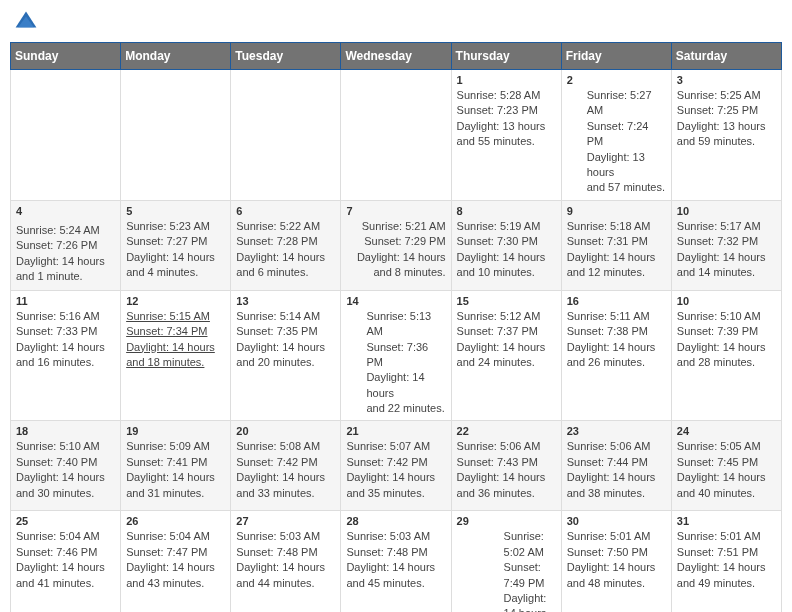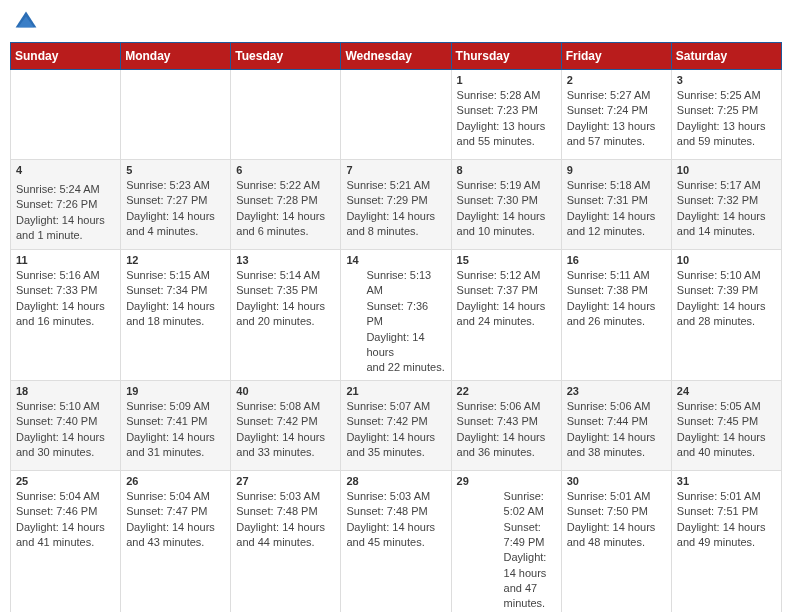--- a/index.html
+++ b/index.html
@@ -47,21 +47,21 @@
     .title-location {
       font-size: 14px;
       color: #555;
     }
     .calendar {
       width: 100%;
       border-collapse: collapse;
       border: 1px solid #ccc;
     }
     .calendar th {
-      background-color: #b91c1c;
+      background-color: #737373;
       color: #fff;
       font-size: 12px;
       font-weight: bold;
       padding: 6px 4px;
       text-align: left;
       border: 1px solid #1e5a9c;
     }
     .calendar td {
       vertical-align: top;
       padding: 4px 5px;
@@ -130,21 +130,21 @@
         <td class="empty-cell"></td>
         <td>
           <div class="day-number">1</div>
           <div class="day-info" style="white-space: pre-line;">Sunrise: 5:28 AM
 Sunset: 7:23 PM
 Daylight: 13 hours
 and 55 minutes.</div>
         </td>
         <td>
           <div class="day-number">2</div>
-          <div class="day-info" style="white-space: pre-line;">Sunrise: 5:27 AM
+          <div class="day-info" style="white-space: pre-line; margin-left: 20px;">Sunrise: 5:27 AM
 Sunset: 7:24 PM
 Daylight: 13 hours
 and 57 minutes.</div>
         </td>
         <td>
           <div class="day-number">3</div>
           <div class="day-info" style="white-space: pre-line;">Sunrise: 5:25 AM
 Sunset: 7:25 PM
 Daylight: 13 hours
 and 59 minutes.</div>
@@ -167,21 +167,21 @@
         </td>
         <td>
           <div class="day-number">6</div>
           <div class="day-info" style="white-space: pre-line;">Sunrise: 5:22 AM
 Sunset: 7:28 PM
 Daylight: 14 hours
 and 6 minutes.</div>
         </td>
         <td>
           <div class="day-number">7</div>
-          <div class="day-info" style="white-space: pre-line;">Sunrise: 5:21 AM
+          <div class="day-info" style="white-space: pre-line; text-align: right;">Sunrise: 5:21 AM
 Sunset: 7:29 PM
 Daylight: 14 hours
 and 8 minutes.</div>
         </td>
         <td>
           <div class="day-number">8</div>
           <div class="day-info" style="white-space: pre-line;">Sunrise: 5:19 AM
 Sunset: 7:30 PM
 Daylight: 14 hours
 and 10 minutes.</div>
@@ -204,21 +204,21 @@
       <tr>
         <td>
           <div class="day-number">11</div>
           <div class="day-info" style="white-space: pre-line;">Sunrise: 5:16 AM
 Sunset: 7:33 PM
 Daylight: 14 hours
 and 16 minutes.</div>
         </td>
         <td>
           <div class="day-number">12</div>
-          <div class="day-info" style="white-space: pre-line;">Sunrise: 5:15 AM
+          <div class="day-info" style="white-space: pre-line; text-decoration: underline;">Sunrise: 5:15 AM
 Sunset: 7:34 PM
 Daylight: 14 hours
 and 18 minutes.</div>
         </td>
         <td>
           <div class="day-number">13</div>
           <div class="day-info" style="white-space: pre-line;">Sunrise: 5:14 AM
 Sunset: 7:35 PM
 Daylight: 14 hours
 and 20 minutes.</div>
@@ -261,21 +261,21 @@
 and 30 minutes.</div>
         </td>
         <td>
           <div class="day-number">19</div>
           <div class="day-info" style="white-space: pre-line;">Sunrise: 5:09 AM
 Sunset: 7:41 PM
 Daylight: 14 hours
 and 31 minutes.</div>
         </td>
         <td>
-          <div class="day-number">40</div>
+          <div class="day-number">20</div>
           <div class="day-info" style="white-space: pre-line;">Sunrise: 5:08 AM
 Sunset: 7:42 PM
 Daylight: 14 hours
 and 33 minutes.</div>
         </td>
         <td>
           <div class="day-number">21</div>
           <div class="day-info" style="white-space: pre-line;">Sunrise: 5:07 AM
 Sunset: 7:42 PM
 Daylight: 14 hours

